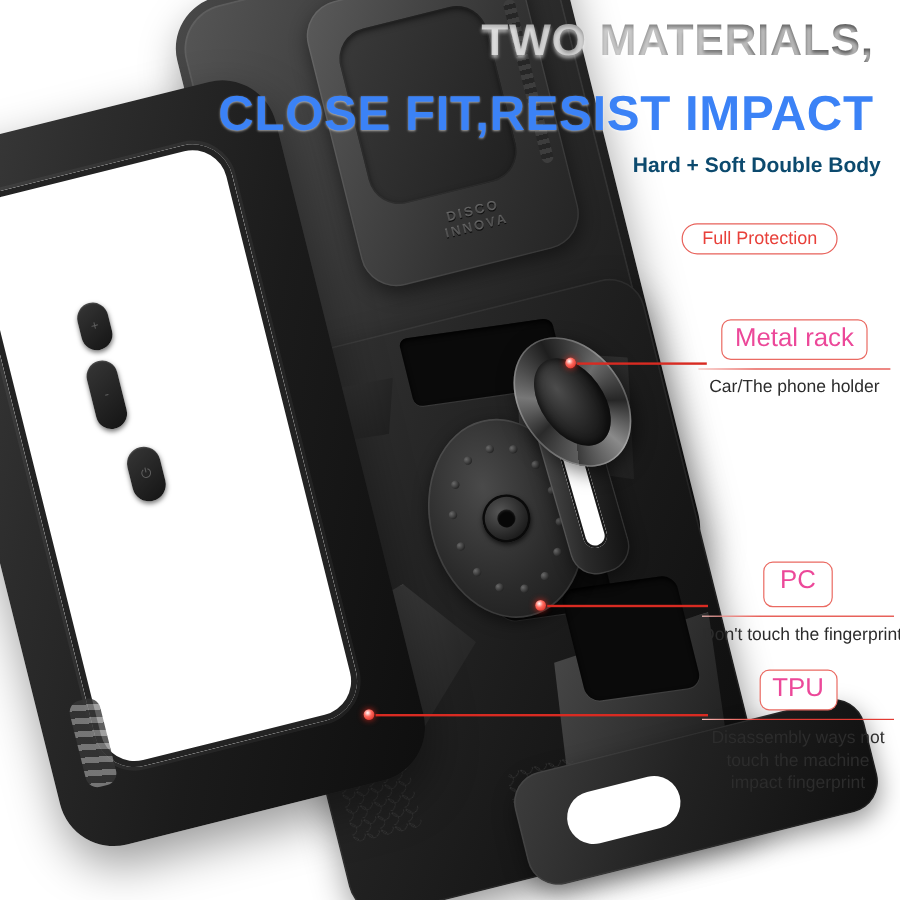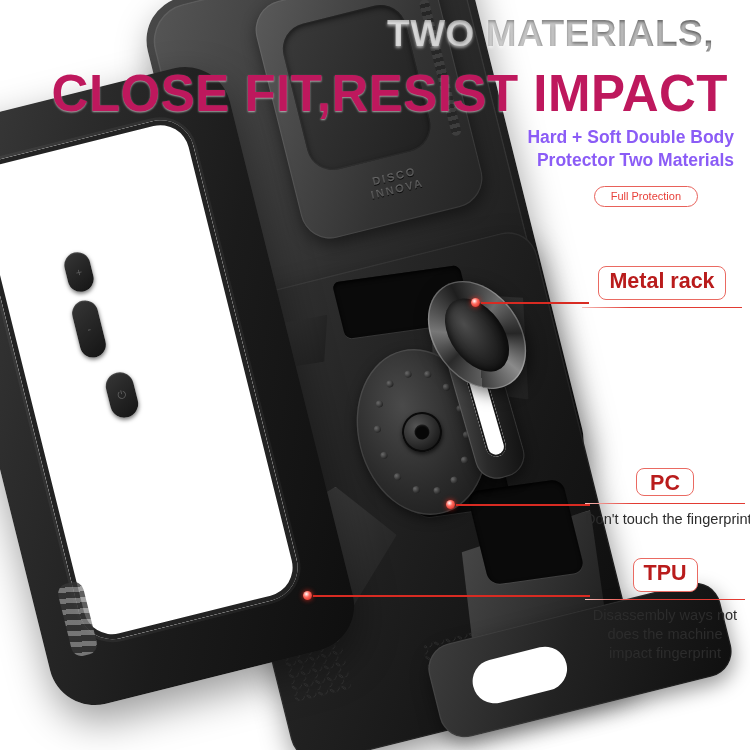--- a/index.html
+++ b/index.html
@@ -5,47 +5,47 @@
   html,body{margin:0;padding:0;}
   body{
     width:750px;height:750px;overflow:hidden;background:#ffffff;
     font-family:"Liberation Sans", sans-serif;
     position:relative;
   }
   #stage{position:absolute;inset:0;width:750px;height:750px;overflow:hidden;background:#fff;}
 
   
   .headline{position:absolute;right:16px;text-align:right;font-weight:bold;letter-spacing:.5px;white-space:nowrap;}
-  #hl1{top:14px;right:36px;font-size:37px;line-height:40px;
+  #hl1{top:14px;right:22px;font-size:37px;line-height:40px;
        color:#8d8d8d;
        background:linear-gradient(90deg,#b9b9b9 0%,#8f8f8f 35%,#6f6f6f 70%,#5a5a5a 100%);
        -webkit-background-clip:text;background-clip:text;color:transparent;
        text-shadow:0 2px 3px rgba(255,255,255,.55);}
-  #hl2{top:72px;right:22px;font-size:51px;line-height:44px;color:#be185d;
+  #hl2{top:72px;right:22px;font-size:41px;line-height:44px;color:#3b82f6;
        text-shadow:0 1px 2px rgba(255,255,255,.6);}
 
   .subhead{position:absolute;top:126px;right:16px;width:300px;text-align:right;
-           font-size:17.5px;font-weight:bold;line-height:23px;color:#8b5cf6;white-space:nowrap;}
+           font-size:17.5px;font-weight:bold;line-height:23px;color:#0c4a6e;white-space:nowrap;}
 
   .pill-full{position:absolute;top:186px;right:52px;
              border:1.3px solid #e8615a;border-radius:14px;
-             padding:3px 16px 4px;font-size:11px;color:#e8403a;background:#fff;}
+             padding:3px 16px 4px;font-size:15px;color:#e8403a;background:#fff;}
 
   
   .callout{position:absolute;text-align:center;}
   .tagbox{display:inline-block;border:1.4px solid #ea6a62;border-radius:8px;
-          background:#fff;color:#b91c1c;font-weight:bold;line-height:1;}
+          background:#fff;color:#ec4899;font-weight:normal;line-height:1;}
   .rule{height:1.4px;background:linear-gradient(90deg,#f6bdb9,#e23b33 30%,#e23b33 100%);margin-top:7px;}
   .desc{font-size:14.6px;line-height:19px;color:#2c2c2c;margin-top:6px;white-space:nowrap;}
 
   #co-metal{top:266px;left:582px;width:160px;}
   #co-metal .tagbox{font-size:21.5px;padding:4px 10px 6px;}
   #co-metal .rule{width:160px;margin-left:0;}
   #co-pc{top:468px;left:585px;width:160px;}
-  #co-pc .tagbox{font-size:21.5px;padding:4px 13px 0;}
+  #co-pc .tagbox{font-size:21.5px;padding:4px 13px 10px;}
   #co-pc .rule{width:160px;}
   #co-tpu{top:558px;left:585px;width:160px;}
   #co-tpu .tagbox{font-size:21.5px;padding:4px 10px 6px;}
   #co-tpu .rule{width:160px;}
 
   
   .leader{position:absolute;height:1.5px;background:#d82b22;}
   .dot{position:absolute;width:9px;height:9px;border-radius:50%;
        background:radial-gradient(circle at 38% 34%,#fff 0%,#ff6a5e 38%,#cf1a12 100%);
        box-shadow:0 0 5px rgba(226,40,30,.95);}
@@ -251,52 +251,52 @@
   </div>
   <div class="pc btn" id="btn-power">
     <i>⏻</i>
   </div>
 
   <div class="headline" id="hl1">TWO MATERIALS,</div>
   <div class="headline" id="hl2">CLOSE FIT,RESIST IMPACT</div>
 
   <div class="subhead">
     <div>Hard + Soft Double Body</div>
-    <div>Protector Two Materials</div>
   </div>
 
   <div class="pill-full">Full Protection</div>
 
   <div class="leader" style="left:481px;top:302px;width:108px;"></div>
   <div class="dot" style="left:471px;top:298px;"></div>
 
   <div class="leader" style="left:456px;top:504px;width:134px;"></div>
   <div class="dot" style="left:446px;top:500px;"></div>
 
   <div class="leader" style="left:313px;top:595px;width:277px;"></div>
   <div class="dot" style="left:303px;top:591px;"></div>
 
   <div class="callout" id="co-metal">
     <div class="tagbox">Metal rack</div>
     <div class="rule"></div>
     <div class="desc">
+      <div>Car/The phone holder</div>
     </div>
   </div>
 
   <div class="callout" id="co-pc">
     <div class="tagbox">PC</div>
     <div class="rule"></div>
     <div class="desc">
       <div>Don't touch the fingerprint</div>
     </div>
   </div>
 
   <div class="callout" id="co-tpu">
     <div class="tagbox">TPU</div>
     <div class="rule"></div>
     <div class="desc">
       <div>Disassembly ways not</div>
-      <div>does the machine</div>
+      <div>touch the machine</div>
       <div>impact fingerprint</div>
     </div>
   </div>
 
 </div>
 
 </body></html>

